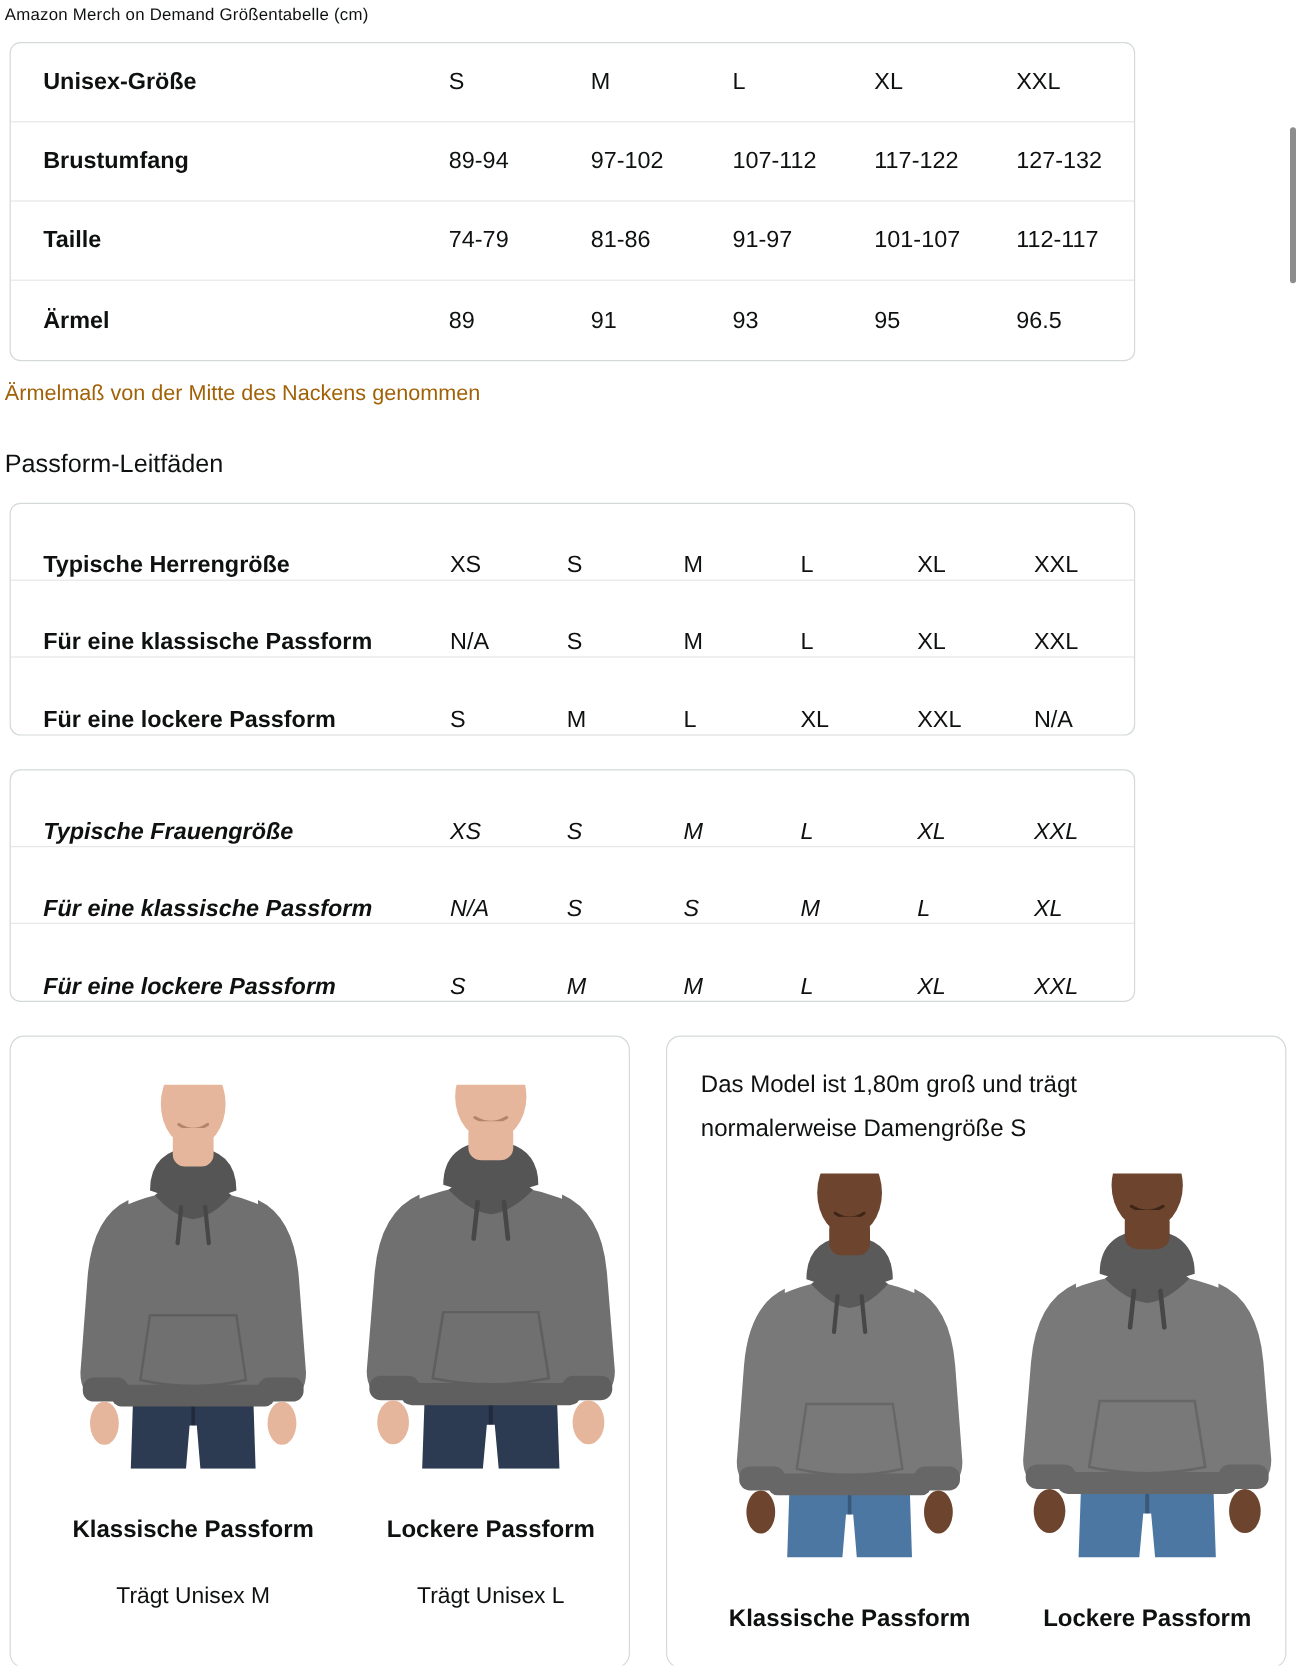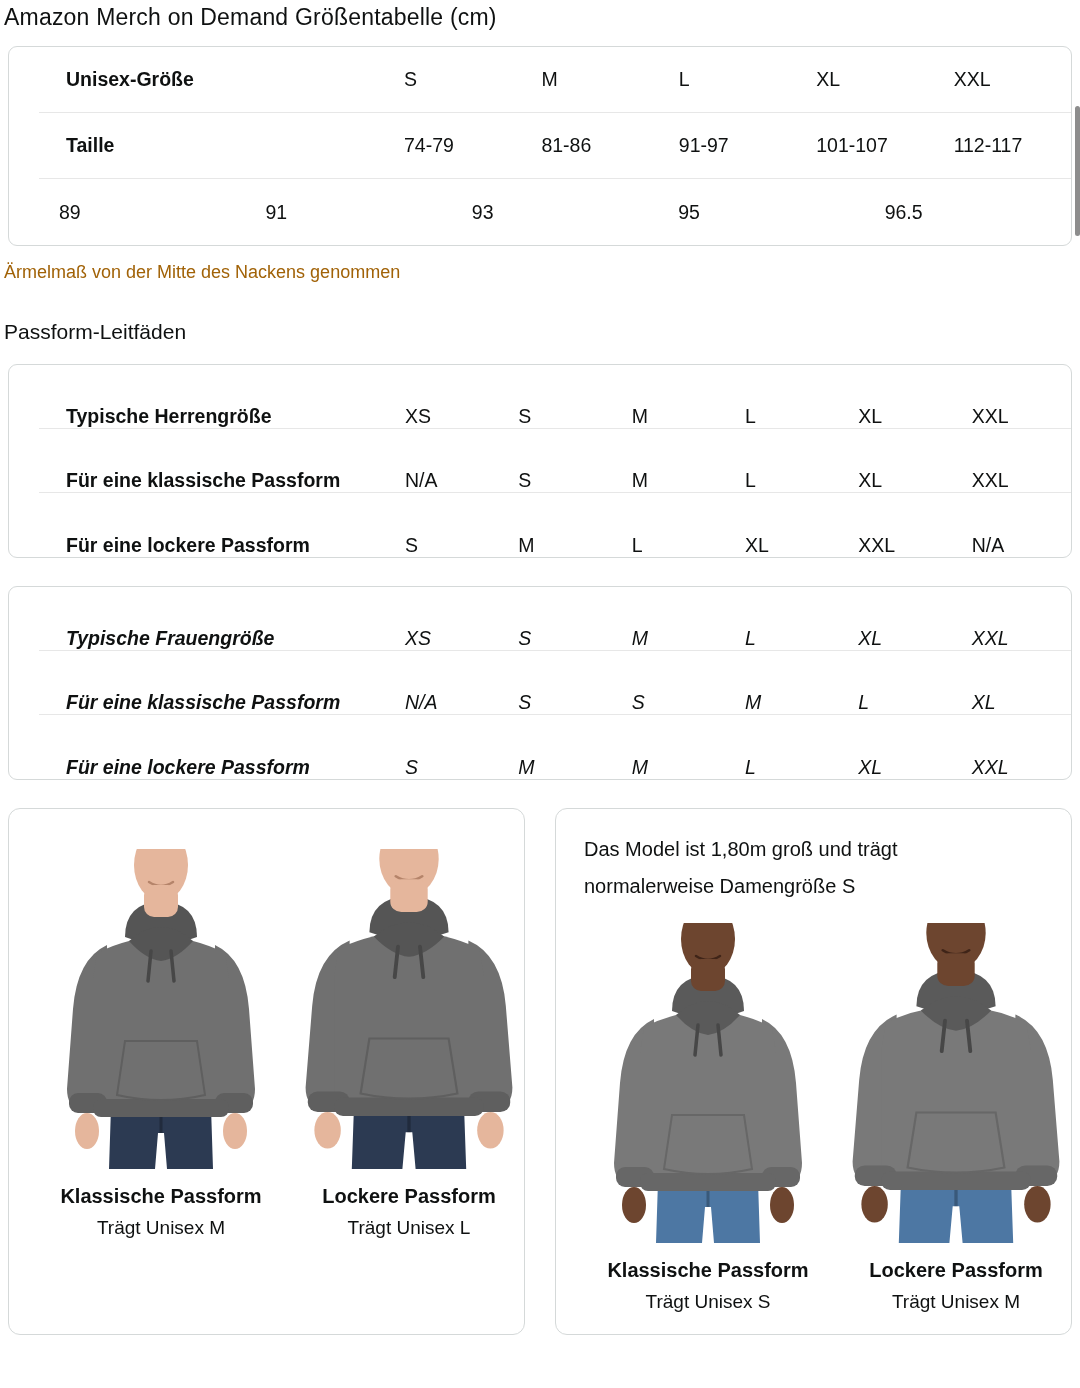--- a/index.html
+++ b/index.html
@@ -3,26 +3,26 @@
 <meta charset="utf-8">
 <style>
   * { box-sizing: border-box; margin: 0; padding: 0; }
   html,body { width:1080px; height:1388px; background:#fff; }
   body {
     font-family: "Liberation Sans", sans-serif;
     color:#0f1111;
     position:relative;
     overflow:hidden;
   }
-  .page-title { font-size:23px; font-weight:400; margin:4px 0 0 4px; letter-spacing:.2px; }
+  .page-title { font-size:14px; font-weight:400; margin:4px 0 0 4px; letter-spacing:.2px; }
 
   .table-card {
-    margin:0 8px; width:1064px;
+    margin:0 8px; width:938px;
     border:1px solid #d5d9d9; border-radius:9px;
-    background:#fff; overflow:hidden;padding-left:30px;
+    background:#fff; overflow:hidden;
   }
   .t1 { margin-top:15px; }
   .trow { display:flex; align-items:center; border-bottom:1px solid #e7e7e7; }
   .trow:last-child { border-bottom:none; }
   .t1 .trow { height:66px; }
   .t2 .trow, .t3 .trow { height:64px;align-items:flex-end; }
   .cell { font-size:19.5px; color:#0f1111; }
   .cell.label { flex:0 0 345px; padding-left:27px; font-weight:700; }
   .t2 .cell.label, .t3 .cell.label { flex:0 0 352px; }
   .cell.val { flex:1; padding-left:20px; }
@@ -34,21 +34,21 @@
   .t3 { margin-top:28px;font-style:italic; }
 
   .cards-row { display:flex; gap:30px; margin:28px 8px 0 8px; }
   .model-card {
     width:517px; height:527px;
     border:1px solid #d5d9d9; border-radius:12px; background:#fff;
     padding:22px 28px 18px 28px;
   }
   .model-desc { font-size:20px; line-height:37px; max-width:420px; }
   .figures { display:flex; margin-top:18px; }
-  .figure { flex:1; display:flex; flex-direction:column; align-items:center; }
+  .figure { flex:1; display:flex; flex-direction:column; align-items:center;gap:24px; }
   .photo { width:248px; height:320px; display:block; }
   .caption-title { font-size:20px; font-weight:700; margin-top:16px; text-align:center; }
   .caption-sub { font-size:19px; margin-top:9px; text-align:center; }
 
   
   .male   { --skin:#e5b69c; --lip:#b5846a; --hoodie:#707070; --hoodie-dk:#5f5f5f; --hood:#555555; --string:#474747; --denim:#2c3a52; }
   .female { --skin:#6d452f; --lip:#3f2418; --hoodie:#797979; --hoodie-dk:#676767; --hood:#5a5a5a; --string:#474747; --denim:#4d77a3; }
 
   .scrollbar-thumb {
     position:absolute; right:0; top:106px;
@@ -91,28 +91,37 @@
 <div class="table-card t1">
   <div class="trow">
     <div class="cell label">Unisex-Größe</div>
     <div class="cell val">S</div>
     <div class="cell val">M</div>
     <div class="cell val">L</div>
     <div class="cell val">XL</div>
     <div class="cell val">XXL</div>
   </div>
   <div class="trow">
+    <div class="cell label">Brustumfang</div>
+    <div class="cell val">89-94</div>
+    <div class="cell val">97-102</div>
+    <div class="cell val">107-112</div>
+    <div class="cell val">117-122</div>
+    <div class="cell val">127-132</div>
+  </div>
+  <div class="trow">
     <div class="cell label">Taille</div>
     <div class="cell val">74-79</div>
     <div class="cell val">81-86</div>
     <div class="cell val">91-97</div>
     <div class="cell val">101-107</div>
     <div class="cell val">112-117</div>
   </div>
   <div class="trow">
+    <div class="cell label">Ärmel</div>
     <div class="cell val">89</div>
     <div class="cell val">91</div>
     <div class="cell val">93</div>
     <div class="cell val">95</div>
     <div class="cell val">96.5</div>
   </div>
 </div>
 
 <p class="note">Ärmelmaß von der Mitte des Nackens genommen</p>
 

